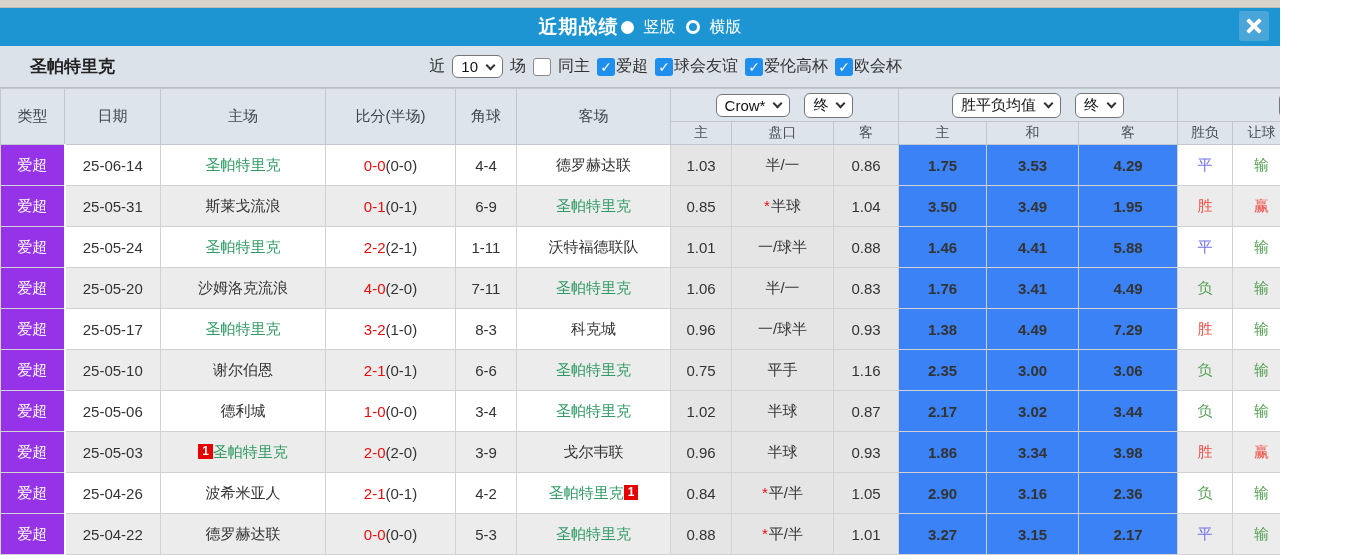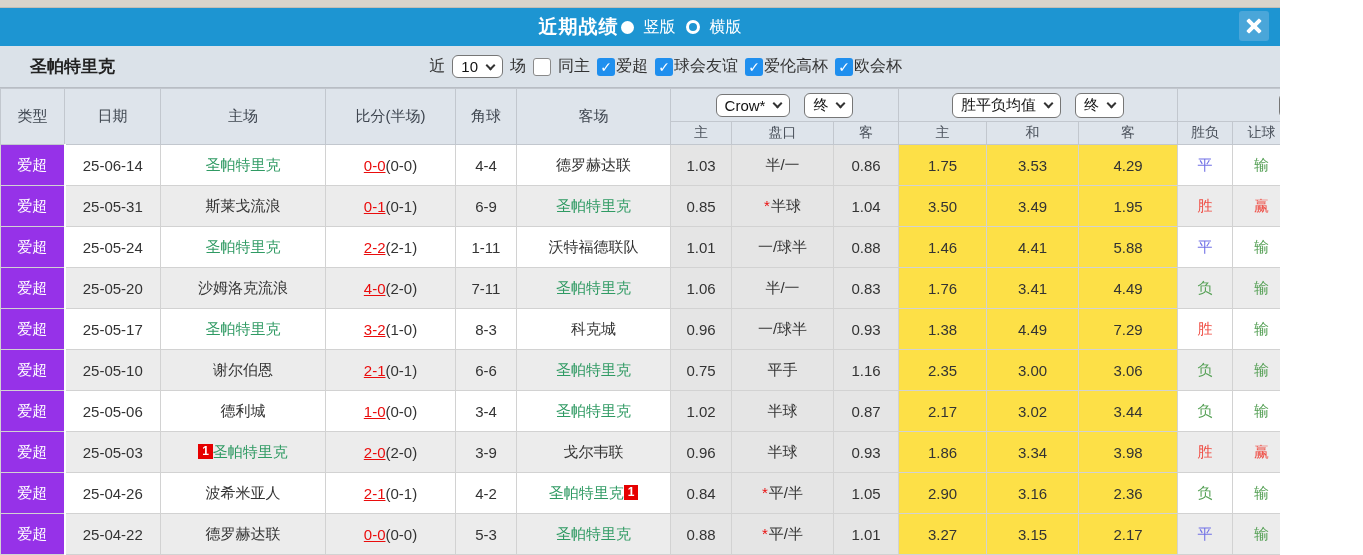--- a/index.html
+++ b/index.html
@@ -35,23 +35,23 @@
   table { border-collapse:collapse; width:1363px; table-layout:fixed; }
   th { background:#dee4eb; font-weight:normal; color:#3f4650; font-size:15px; border:1px solid #c2c7ce; }
   thead .hrow-a th { height:33px; }
   thead .hrow-b th { height:23px; font-size:14px; color:#4a515b; }
   th.group { vertical-align:middle; }
   .dd-wrap { display:flex; align-items:center; justify-content:center; gap:14px; }
   .dd-wrap.right { justify-content:flex-end; padding-right:20px; }
   td { border:1px solid #d2d2d2; text-align:center; font-size:15px; color:#333; height:41px; background:#fff; }
   tr.alt td.base { background:#ececec; }
   td.crow { background:#e5e5e5; }
-  td.avg { background:#fde047; }
+  td.avg { background:#3b82f6;font-weight:bold; }
   td.league { background:#9632e8; color:#fff; border-right:2px solid #fff; }
-  .s-full { color:#ea0c0c;text-decoration:underline; }
+  .s-full { color:#ea0c0c; }
   .s-half { color:#333;text-align:right; }
   .hl { color:#2f9a63; }
   .star { color:#ea0c0c; margin-right:1px; }
   .badge { display:inline-block; background:#e60000; color:#fff; font-size:12px; font-weight:bold; line-height:15px; padding:0 4px; vertical-align:2px; }
   td.r-blue { color:#7272e6; }
   td.r-green { color:#55a055; }
   td.r-red { color:#ef4d44; }
 </style>
 </head>
 <body>

